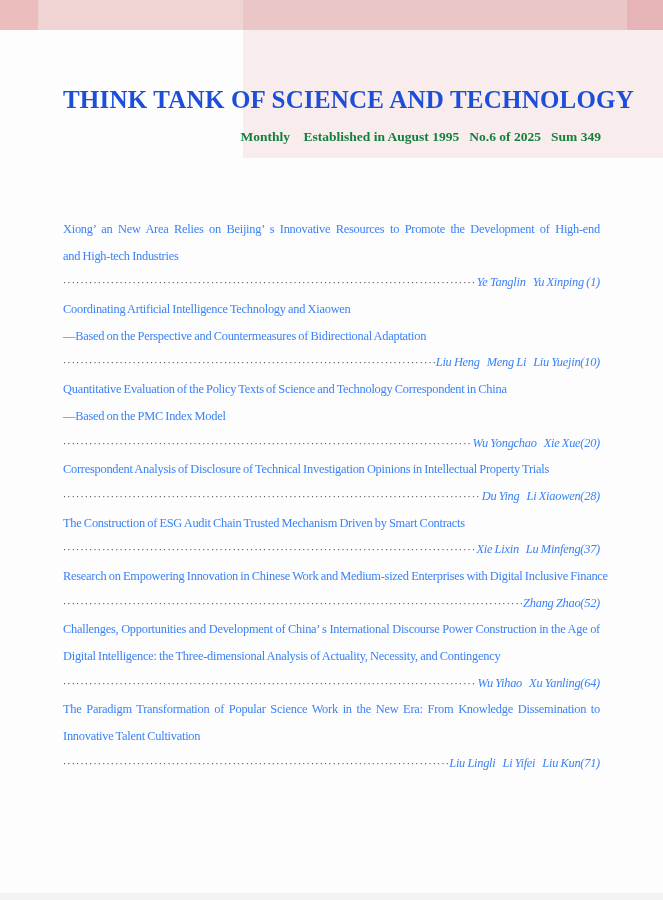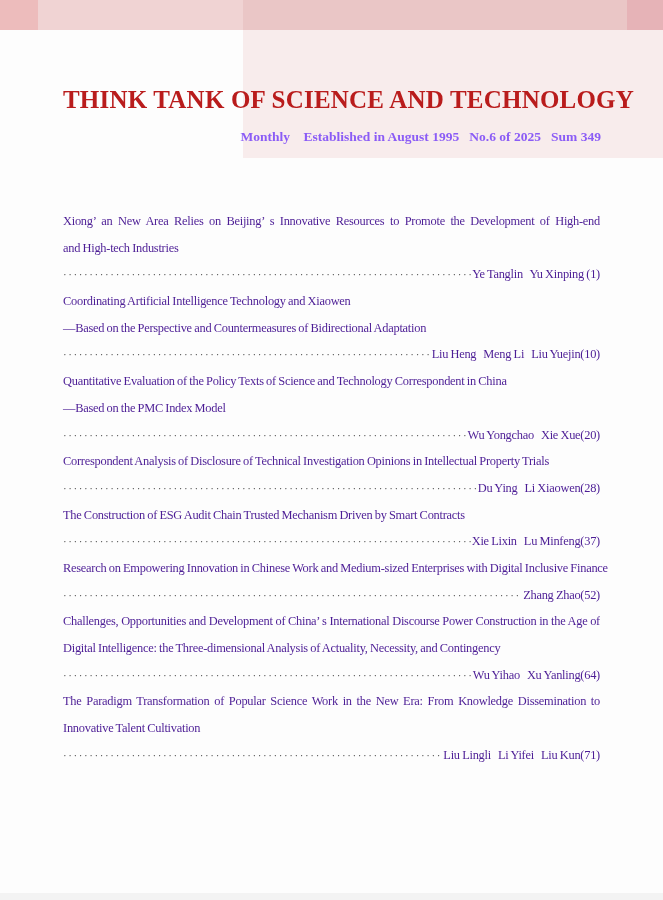--- a/index.html
+++ b/index.html
@@ -13,39 +13,39 @@
   .band-left    { left:0;   width:38px;  background:#edbcbc; }
   .band-mid     { left:38px; width:205px; background:#f0d3d3; }
   .band-right   { left:243px; width:384px; background:#eac6c6; }
   .band-corner  { left:627px; width:36px; background:#e6b3b7; }
   .panel {
     position:absolute; left:243px; top:30px; width:420px; height:128px;
     background:#f8ecec;
   }
   .masthead-title {
     position:absolute; left:63px; top:86px; width:560px;
-    font-size:25px; font-weight:bold; color:#b91c1c; letter-spacing:0.2px;
+    font-size:25px; font-weight:bold; color:#1d4ed8; letter-spacing:0.2px;
     white-space:nowrap;
   }
   .issue-line {
     position:absolute; right:62px; top:129px;
-    font-size:13.5px; font-weight:bold; color:#8b5cf6;
+    font-size:13.5px; font-weight:bold; color:#15803d;
     white-space:pre;
   }
   
   .toc {
-    position:absolute; left:63px; top:208px; width:537px;
-    font-size:12.4px; color:#4c1d95; letter-spacing:-0.25px; word-spacing:-0.5px;
+    position:absolute; left:63px; top:216px; width:537px;
+    font-size:12.4px; color:#3b82f6; letter-spacing:-0.25px; word-spacing:-0.5px;
   }
   .toc p { margin:0; height:26.7px; line-height:26.7px; white-space:nowrap; }
   .line.justify {
     white-space:normal; overflow:hidden;
     text-align:justify; text-align-last:justify; text-justify:inter-word;
   }
-  .authors-line { display:flex; align-items:baseline; }
+  .authors-line { display:flex; align-items:baseline;font-style:italic; }
   .leader { flex:1 1 auto; overflow:hidden; white-space:nowrap; min-width:0; color:#4a4a4a; }
   .leader::before {
     content:"································································································································································································";
     font-size:11px; letter-spacing:1.6px;
   }
   .authors { flex:0 0 auto; white-space:pre; padding-left:1px; }
   .bottom-edge { position:absolute; left:0; bottom:0; width:663px; height:7px; background:#f3f3f3; }
 </style>
 </head>
 <body>

